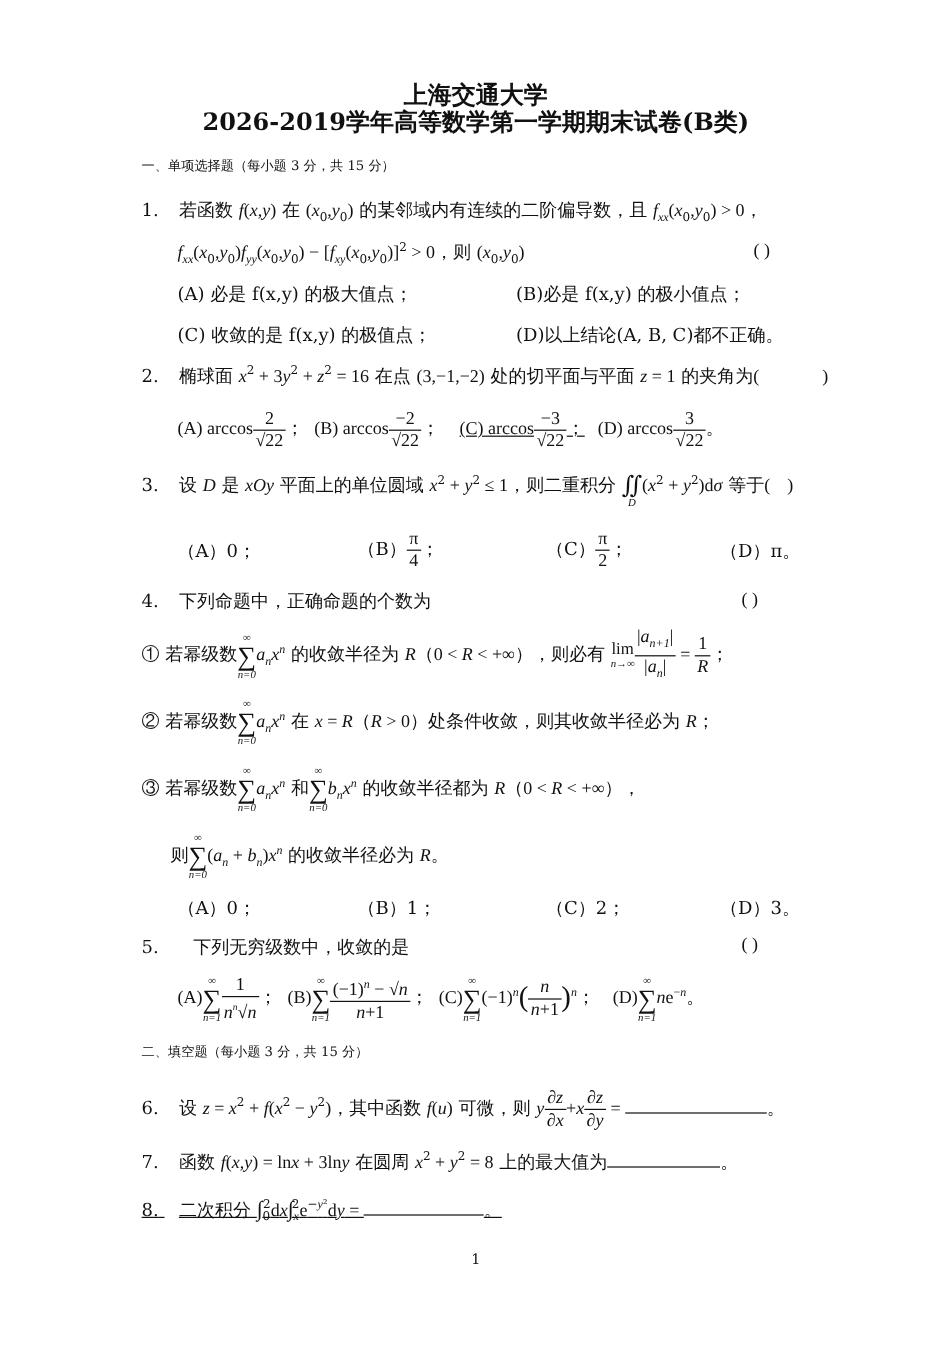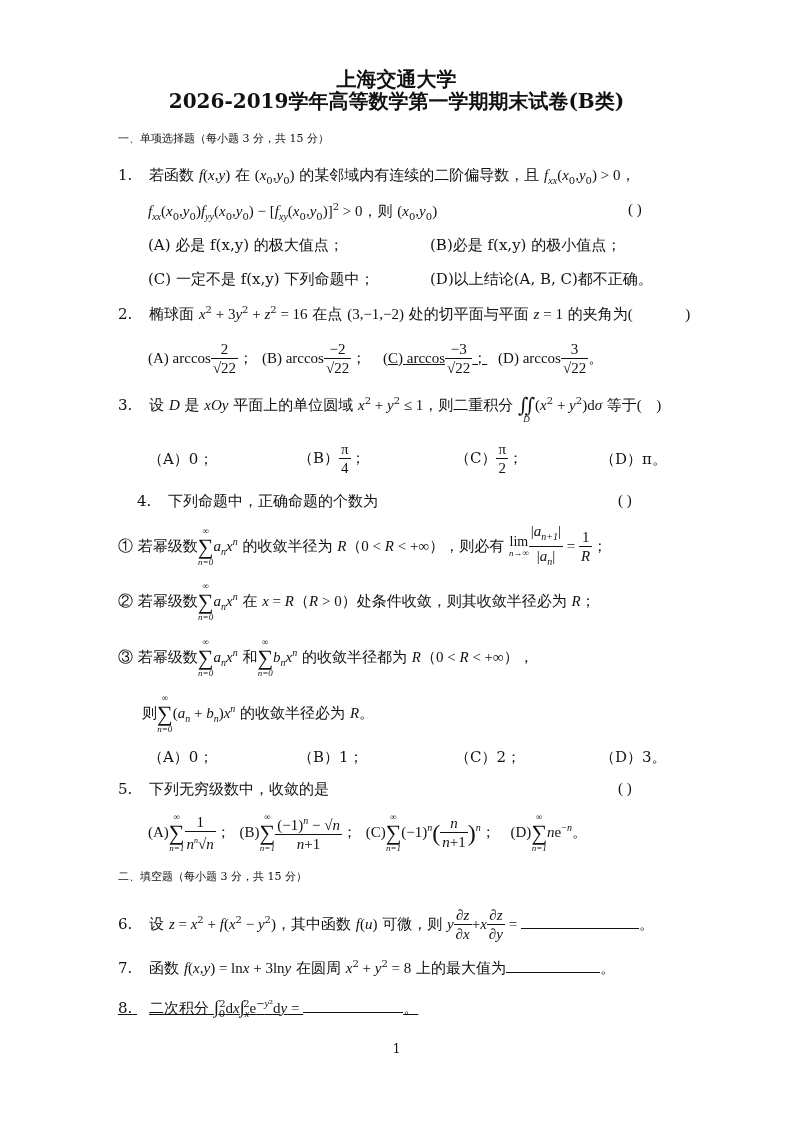--- a/index.html
+++ b/index.html
@@ -34,21 +34,21 @@
 <div class="abs q" style="top:166px;left:118px;">
   <span>1.</span>
   <span style="margin-left:12px;">若函数 <span class="m">f</span><span class="r">(</span><span class="m">x</span><span class="r">,</span><span class="m">y</span><span class="r">)</span> 在 <span class="r">(</span><span class="m">x</span><sub>0</sub><span class="r">,</span><span class="m">y</span><sub>0</sub><span class="r">)</span> 的某邻域内有连续的二阶偏导数，且 <span class="m">f</span><sub class="m">xx</sub><span class="r">(</span><span class="m">x</span><sub>0</sub><span class="r">,</span><span class="m">y</span><sub>0</sub><span class="r">) &gt; 0</span>，</span>
 </div>
 <div class="abs q" style="top:201px;left:148px;">
   <span class="m">f</span><sub class="m">xx</sub><span class="r">(</span><span class="m">x</span><sub>0</sub><span class="r">,</span><span class="m">y</span><sub>0</sub><span class="r">)</span><span class="m">f</span><sub class="m">yy</sub><span class="r">(</span><span class="m">x</span><sub>0</sub><span class="r">,</span><span class="m">y</span><sub>0</sub><span class="r">) − [</span><span class="m">f</span><sub class="m">xy</sub><span class="r">(</span><span class="m">x</span><sub>0</sub><span class="r">,</span><span class="m">y</span><sub>0</sub><span class="r">)]</span><sup>2</sup><span class="r"> &gt; 0</span>，则 <span class="r">(</span><span class="m">x</span><sub>0</sub><span class="r">,</span><span class="m">y</span><sub>0</sub><span class="r">)</span>
 </div>
 <div class="abs q paren" style="top:201px;left:628px;">(        )</div>
 <div class="abs q" style="top:236px;left:148px;">(A) 必是 f(x,y) 的极大值点；</div>
 <div class="abs q" style="top:236px;left:430px;">(B)必是 f(x,y) 的极小值点；</div>
-<div class="abs q" style="top:270px;left:148px;">(C) 一定不是 f(x,y) 下列命题中；</div>
+<div class="abs q" style="top:270px;left:148px;">(C) 收敛的是 f(x,y) 的极值点；</div>
 <div class="abs q" style="top:270px;left:430px;">(D)以上结论(A, B, C)都不正确。</div>
 
 <div class="abs q" style="top:304px;left:118px;">
   <span>2.</span>
   <span style="margin-left:12px;">椭球面 <span class="m">x</span><sup>2</sup><span class="r"> + 3</span><span class="m">y</span><sup>2</sup><span class="r"> + </span><span class="m">z</span><sup>2</sup><span class="r"> = 16</span> 在点 <span class="r">(3,−1,−2)</span> 处的切平面与平面 <span class="m">z</span><span class="r"> = 1</span> 的夹角为<span class="r">(</span>&nbsp;&nbsp;&nbsp;&nbsp;&nbsp;&nbsp;&nbsp;&nbsp;&nbsp;&nbsp;&nbsp;<span class="r">)</span></span>
 </div>
 <div class="abs q" style="top:340px;left:148px;">
   <span><span class="r">(A) arccos</span><span class="frac"><span class="top">2</span><span>√22</span></span><span>；</span></span>
   <span style="margin-left:4px;"><span class="r">(B) arccos</span><span class="frac"><span class="top">−2</span><span>√22</span></span><span>；</span></span>
   <span style="margin-left:12px;text-decoration:underline;"><span class="r">(C) arccos</span><span class="frac"><span class="top">−3</span><span>√22</span></span><span>；</span></span>
@@ -57,21 +57,21 @@
 
 <div class="abs q" style="top:395px;left:118px;">
   <span>3.</span>
   <span style="margin-left:12px;">设 <span class="m">D</span> 是 <span class="m">xOy</span> 平面上的单位圆域 <span class="m">x</span><sup>2</sup><span class="r"> + </span><span class="m">y</span><sup>2</sup><span class="r"> ≤ 1</span>，则二重积分 <span style="display:inline-block;vertical-align:top;text-align:center;line-height:1;"><span class="r" style="font-size:20px;display:block;">∬</span><span class="m" style="font-size:9px;display:block;">D</span></span><span class="r">(</span><span class="m">x</span><sup>2</sup><span class="r"> + </span><span class="m">y</span><sup>2</sup><span class="r">)d</span><span class="m">σ</span> 等于<span class="r">(</span>&nbsp;&nbsp;&nbsp;<span class="r">)</span></span>
 </div>
 <div class="abs q" style="top:450px;left:148px;">（A）0；</div>
 <div class="abs q" style="top:440px;left:298px;"><span>（B）</span><span class="frac"><span class="top">π</span><span>4</span></span><span>；</span></div>
 <div class="abs q" style="top:440px;left:455px;"><span>（C）</span><span class="frac"><span class="top">π</span><span>2</span></span><span>；</span></div>
 <div class="abs q" style="top:450px;left:600px;">（D）π。</div>
 
-<div class="abs q" style="top:492px;left:118px;margin-left:19px;">
+<div class="abs q" style="top:492px;left:118px;">
   <span>4.</span>
   <span style="margin-left:12px;">下列命题中，正确命题的个数为</span>
 </div>
 <div class="abs q paren" style="top:492px;left:618px;">(        )</div>
 
 <div class="abs q" style="top:522px;left:118px;">
   ① 若幂级数<span class="sum"><span class="lim">∞</span><span class="sig">∑</span><span class="lim">n=0</span></span><span class="m">a</span><sub class="m">n</sub><span class="m">x</span><sup class="m">n</sup> 的收敛半径为 <span class="m">R</span>（<span class="r">0 &lt; </span><span class="m">R</span><span class="r"> &lt; +∞</span>），则必有 <span class="sum"><span class="r" style="display:block;font-size:14px;">lim</span><span class="lim">n→∞</span></span><span class="frac"><span class="top">|<span class="m">a</span><sub class="m">n+1</sub>|</span><span>|<span class="m">a</span><sub class="m">n</sub>|</span></span><span class="r"> = </span><span class="frac"><span class="top">1</span><span class="m">R</span></span>；
 </div>
 <div class="abs q" style="top:582px;left:118px;">
   ② 若幂级数<span class="sum"><span class="lim">∞</span><span class="sig">∑</span><span class="lim">n=0</span></span><span class="m">a</span><sub class="m">n</sub><span class="m">x</span><sup class="m">n</sup> 在 <span class="m">x</span><span class="r"> = </span><span class="m">R</span>（<span class="m">R</span><span class="r"> &gt; 0</span>）处条件收敛，则其收敛半径必为 <span class="m">R</span>；
@@ -82,21 +82,21 @@
 <div class="abs q" style="top:694px;left:142px;">
   则<span class="sum"><span class="lim">∞</span><span class="sig">∑</span><span class="lim">n=0</span></span><span class="r">(</span><span class="m">a</span><sub class="m">n</sub><span class="r"> + </span><span class="m">b</span><sub class="m">n</sub><span class="r">)</span><span class="m">x</span><sup class="m">n</sup> 的收敛半径必为 <span class="m">R</span>。
 </div>
 <div class="abs q" style="top:748px;left:148px;">（A）0；</div>
 <div class="abs q" style="top:748px;left:298px;">（B）1；</div>
 <div class="abs q" style="top:748px;left:455px;">（C）2；</div>
 <div class="abs q" style="top:748px;left:600px;">（D）3。</div>
 
 <div class="abs q" style="top:780px;left:118px;">
   <span>5.</span>
-  <span style="margin-left:12px;">下列无穷级数中，收敛的是</span>
+  <span style="margin-left:24px;">下列无穷级数中，收敛的是</span>
 </div>
 <div class="abs q paren" style="top:780px;left:618px;">(        )</div>
 <div class="abs q" style="top:812px;left:148px;">
   <span><span class="r">(A)</span><span class="sum"><span class="lim">∞</span><span class="sig">∑</span><span class="lim">n=1</span></span><span class="frac"><span class="top">1</span><span><span class="m">n</span><sup class="m" style="font-size:8px;">n</sup>√<span class="m">n</span></span></span>；</span>
   <span style="margin-left:4px;"><span class="r">(B)</span><span class="sum"><span class="lim">∞</span><span class="sig">∑</span><span class="lim">n=1</span></span><span class="frac"><span class="top"><span class="r">(−1)</span><sup class="m">n</sup><span class="r"> − √</span><span class="m">n</span></span><span><span class="m">n</span><span class="r">+1</span></span></span>；</span>
   <span style="margin-left:4px;"><span class="r">(C)</span><span class="sum"><span class="lim">∞</span><span class="sig">∑</span><span class="lim">n=1</span></span><span class="r">(−1)</span><sup class="m">n</sup><span class="r" style="font-size:24px;vertical-align:middle;">(</span><span class="frac"><span class="top m">n</span><span><span class="m">n</span><span class="r">+1</span></span></span><span class="r" style="font-size:24px;vertical-align:middle;">)</span><sup class="m">n</sup>；</span>
   <span style="margin-left:10px;"><span class="r">(D)</span><span class="sum"><span class="lim">∞</span><span class="sig">∑</span><span class="lim">n=1</span></span><span class="m">n</span><span class="r">e</span><sup class="r">−<span class="m">n</span></sup>。</span>
 </div>
 
 <div class="abs sec" style="top:869px;left:118px;">二、填空题（每小题 3 分，共 15 分）</div>

